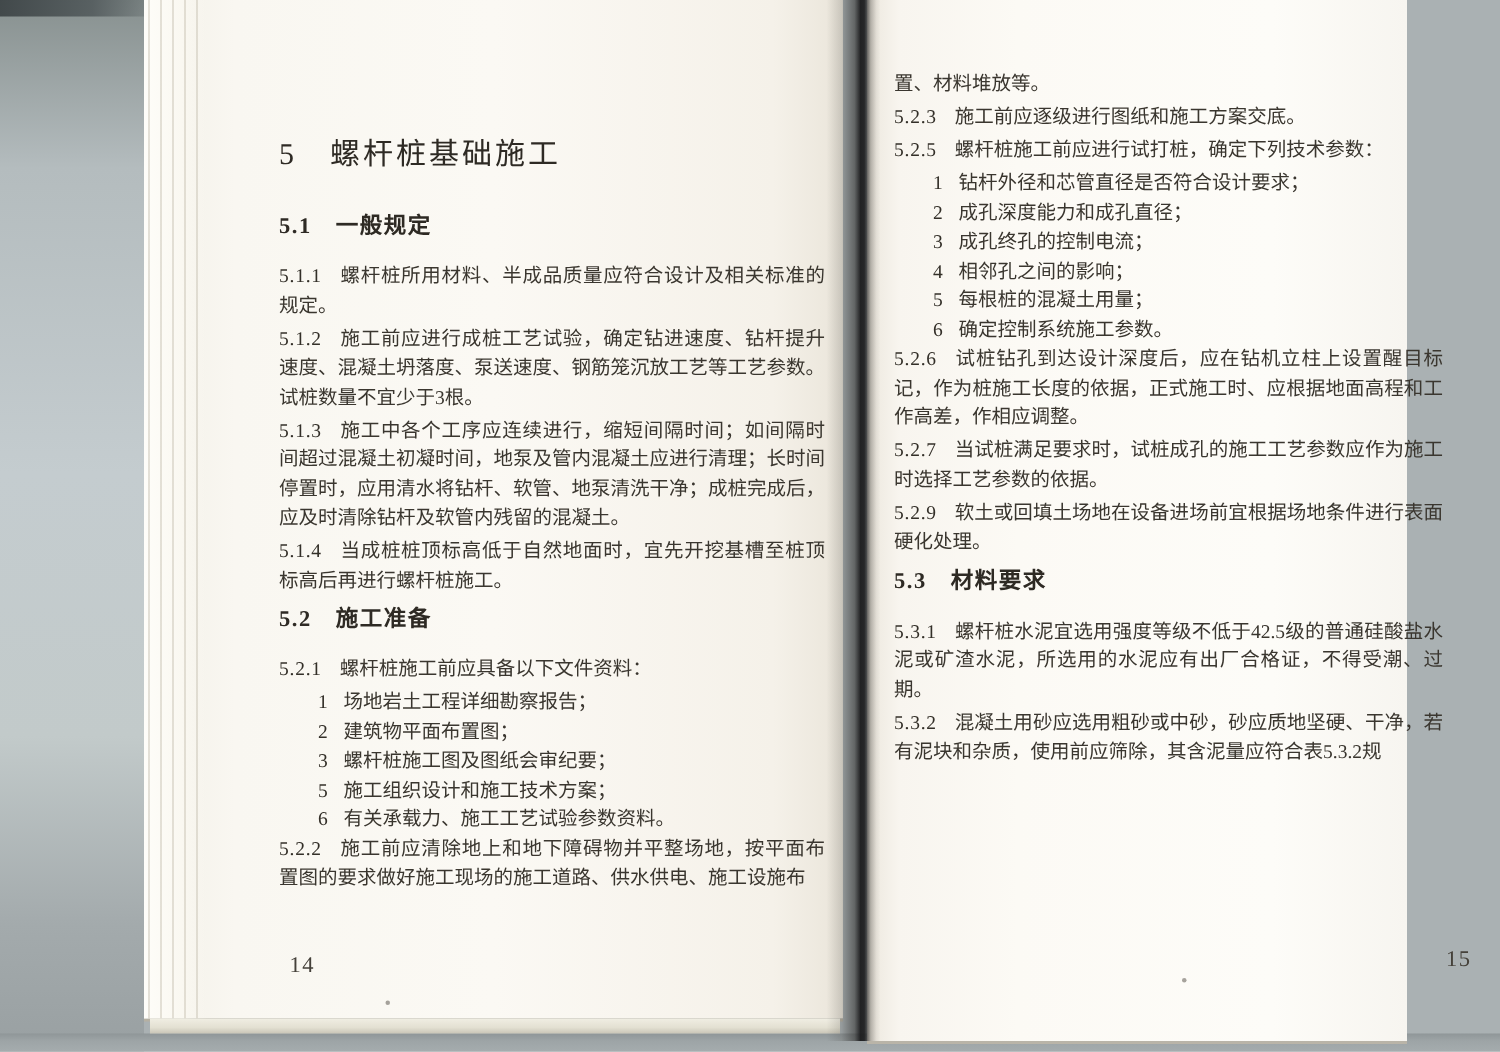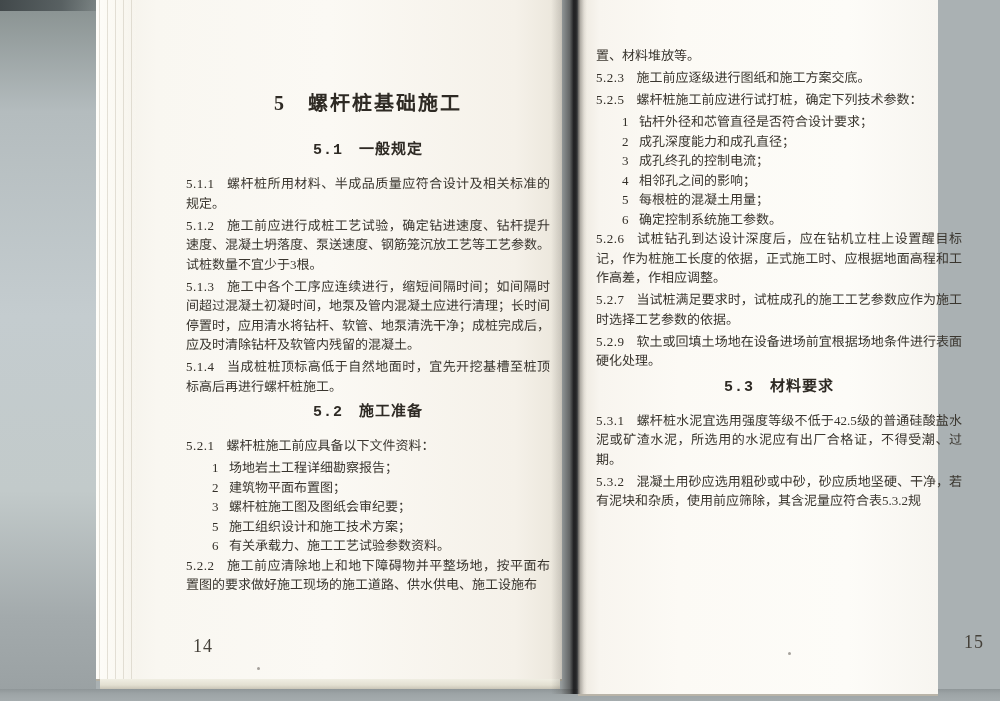--- a/index.html
+++ b/index.html
@@ -53,32 +53,32 @@
   }
   
   .col { position:absolute; top:0; }
   .col-left  { left:90px; width:364px; padding-top:88px; }
   .col-right { left:18px; width:366px; padding-top:46px; }
   .blk {
     font-size:13px; line-height:19.5px; color:#3a362f;
     text-align:justify; margin:0 0 2.5px 0;
   }
   .chapter {
-    font-size:20px; line-height:30px; font-weight:bold; text-align:center;
+    font-size:20px; line-height:30px; font-weight:normal; text-align:left;
     letter-spacing:2px; color:#2e2a24; margin:0 0 22px 0;
   }
   .heading {
-    font-size:15px; line-height:22px; font-weight:bold; text-align:center;
-    color:#2e2a24; margin:6px 0 12px 0; letter-spacing:1px;font-family:Liberation Mono, monospace;
+    font-size:15px; line-height:22px; font-weight:bold; text-align:left;
+    color:#2e2a24; margin:6px 0 12px 0; letter-spacing:1px;
   }
   .item { text-indent:2em; margin-bottom:0; }
   .lead { font-weight:normal; margin-right:12px; letter-spacing:.5px; color:#332f28; }
   .item .lead { margin-right:10px; }
   .pagenum {
-    position:absolute; font-size:18px; color:#45413a; letter-spacing:1px;
+    position:absolute; font-size:15px; color:#45413a; letter-spacing:1px;
   }
   .pagenum-left  { left:97px; top:636px; }
   .pagenum-right { left:350px; top:632px;margin-left:36px; }
   .speck {
     position:absolute; width:3px; height:3px; border-radius:50%;
     background:rgba(95,90,82,.55); z-index:3;
   }
 </style>
 </head>
 <body>

